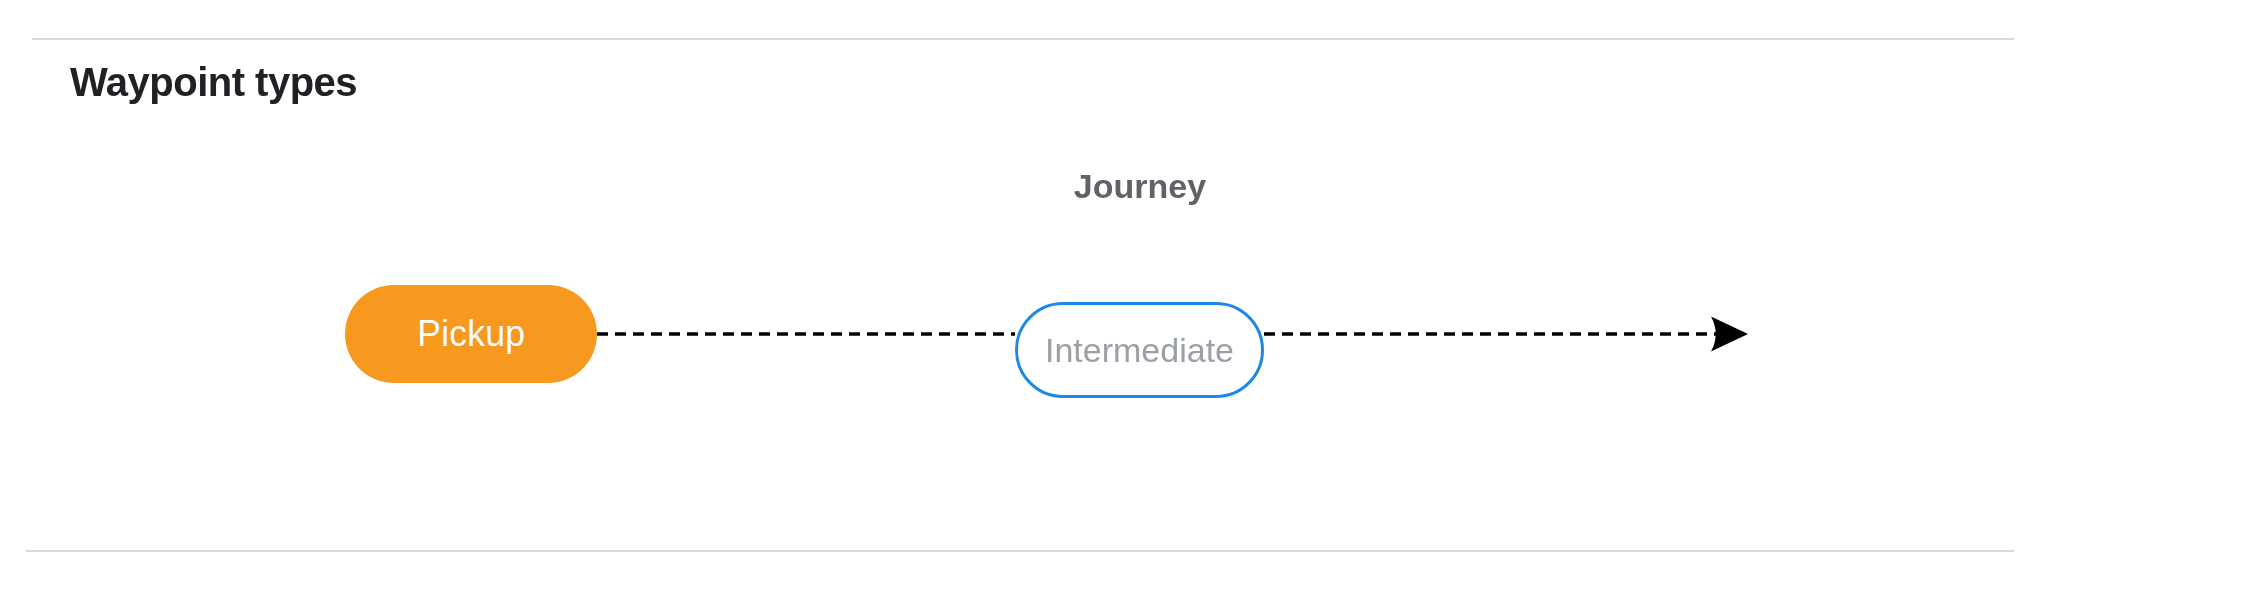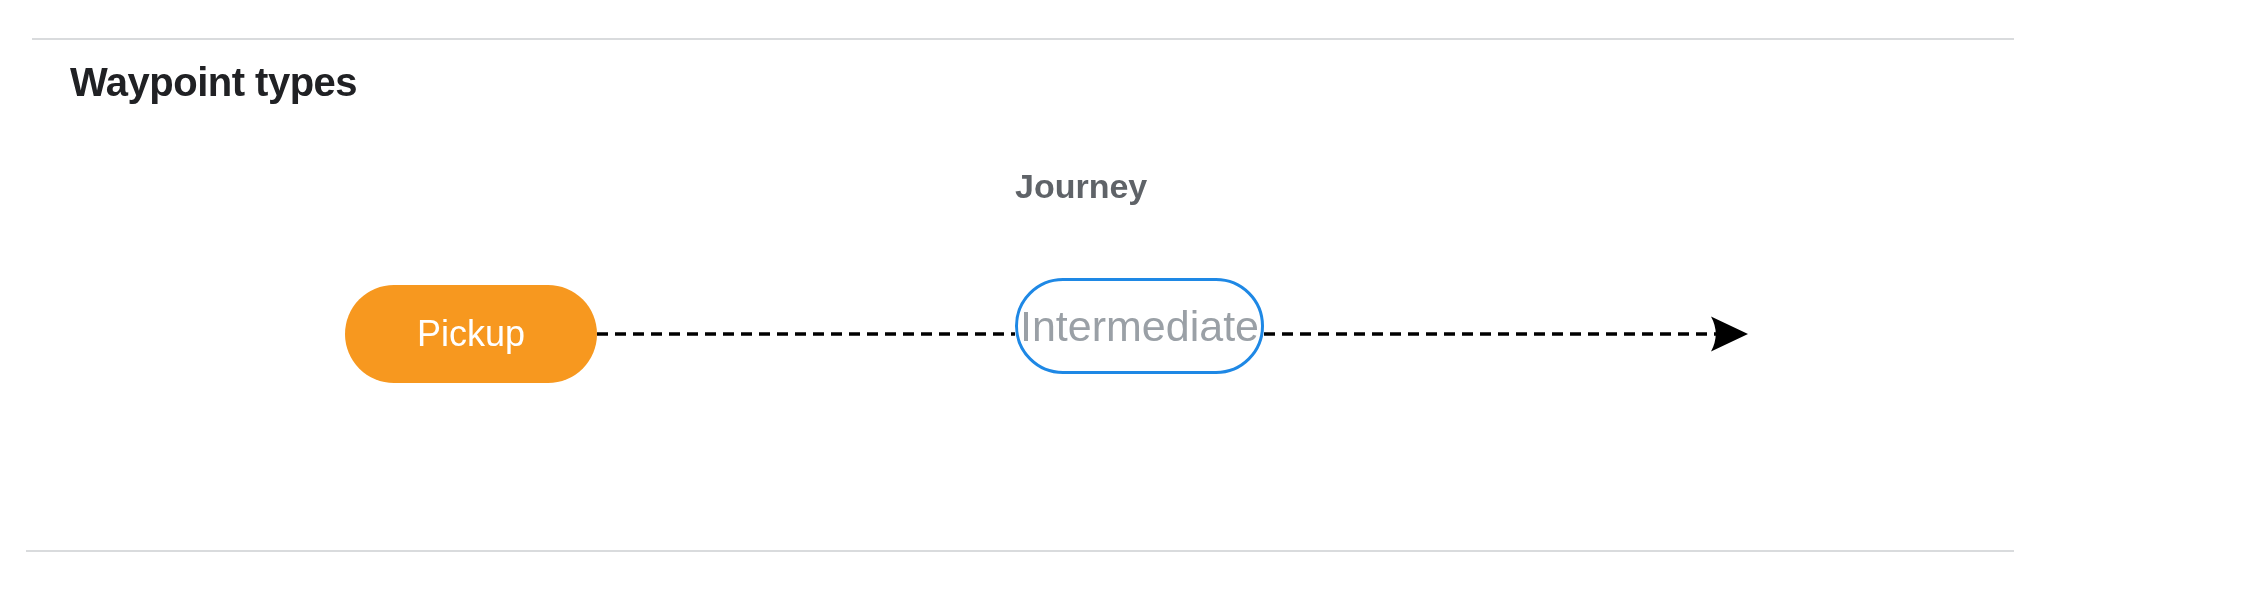--- a/index.html
+++ b/index.html
@@ -38,21 +38,21 @@
     font-weight:700;
     letter-spacing:-0.5px;
     color:var(--section-title);
     line-height:1.1;
   }
   .journey-title{
     position:absolute;
     left:1015px;
     width:250px;
     top:168px;
-    text-align:left;
+    text-align:center;
     font-size:34px;
     font-weight:700;
     color:var(--journey-title);
     line-height:1.1;
   }
   .node{
     position:absolute;
     display:flex;
     align-items:center;
     justify-content:center;
@@ -61,26 +61,26 @@
   .node-endpoint{
     background:var(--endpoint-fill);
     color:var(--endpoint-text);
     font-size:36px;
     font-weight:400;
     border-radius:50px;
   }
   .node-pickup{left:345px;top:285px;width:252px;height:98px;}
   .node-dropoff{left:1750px;top:284px;width:254px;height:99px;}
   .node-intermediate{
-    left:1015px;top:278px;width:249px;height:96px;
+    left:1015px;top:302px;width:249px;height:96px;
     background:#fff;
     border:3px solid var(--intermediate-border);
     border-radius:48px;
     color:var(--intermediate-text);
-    font-size:43px;
+    font-size:34px;
     font-weight:400;
   }
   .connector-svg{
     position:absolute;
     left:0;top:0;
     width:2245px;height:592px;
     pointer-events:none;
   }
   .edge-line{
     stroke:var(--edge);

